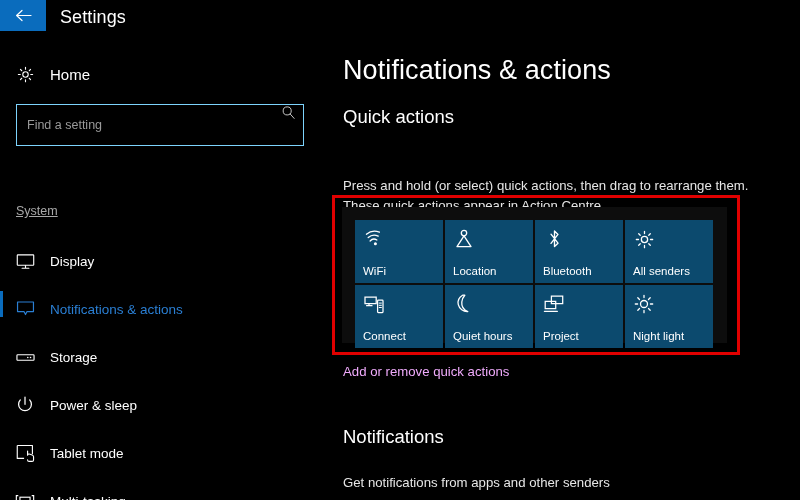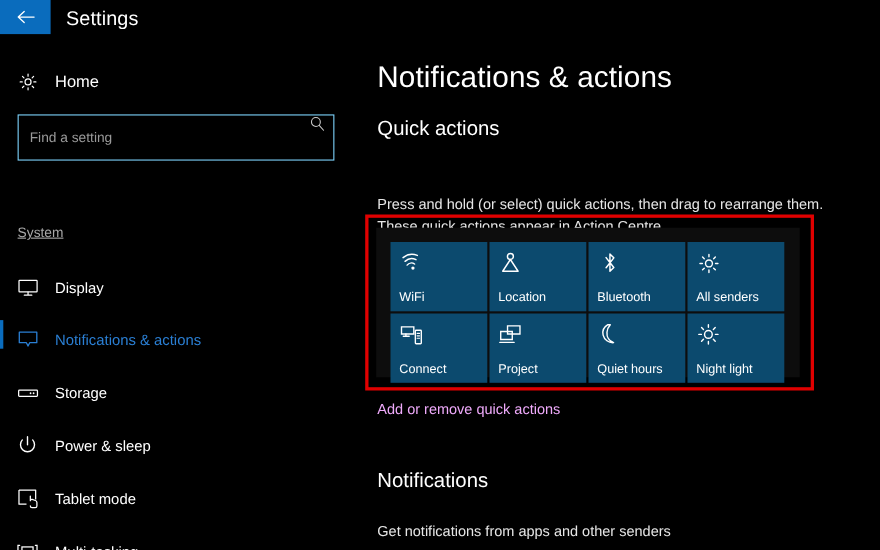--- a/index.html
+++ b/index.html
@@ -428,40 +428,40 @@
               <path d="M5 8.6v1.9M2.6 10.7h5.4" stroke="#ffffff" stroke-width="1.25" stroke-linecap="round"></path>
               <rect x="13.6" y="5.2" width="5.4" height="12.3" rx="0.7" stroke="#ffffff" stroke-width="1.25" fill="none"></rect>
               <path d="M15.2 8.1h2.2M15.2 10.3h2.2M15.2 12.5h2.2" stroke="#ffffff" stroke-width="1" stroke-linecap="round"></path>
             </svg>
           </span>
           <span class="t-lbl">Connect</span>
         </div>
 
         <div class="tile">
           <span class="t-ico">
+            <svg width="17" height="20" viewBox="0 0 17 20" fill="none">
+              <path d="M6.6 1.2C3.2 3.2 1.4 6.8 2.3 10.6c1 4.3 5.1 7.2 9.5 6.9-4-1.5-6.4-5.3-6-9.5.2-2.5 1.2-4.8 3-6.8z" stroke="#ffffff" stroke-width="1.3" fill="none" stroke-linejoin="round"></path>
+            </svg>
+          </span>
+          <span class="t-lbl">Quiet hours</span>
+        </div>
+
+        <div class="tile">
+          <span class="t-ico">
             <svg width="20" height="18" viewBox="0 0 20 18" fill="none">
               <path d="M7.4 1.2h11.3v7.4H7.4z" stroke="#ffffff" stroke-width="1.25" fill="none"></path>
               <path d="M1.2 6.4h10.5v7.2H1.2z" stroke="#ffffff" stroke-width="1.25" fill="none"></path>
               <path d="M0.4 16.3h13" stroke="#ffffff" stroke-width="1.25" stroke-linecap="round"></path>
             </svg>
           </span>
           <span class="t-lbl">Project</span>
         </div>
 
         <div class="tile">
           <span class="t-ico">
-            <svg width="17" height="20" viewBox="0 0 17 20" fill="none">
-              <path d="M6.6 1.2C3.2 3.2 1.4 6.8 2.3 10.6c1 4.3 5.1 7.2 9.5 6.9-4-1.5-6.4-5.3-6-9.5.2-2.5 1.2-4.8 3-6.8z" stroke="#ffffff" stroke-width="1.3" fill="none" stroke-linejoin="round"></path>
-            </svg>
-          </span>
-          <span class="t-lbl">Quiet hours</span>
-        </div>
-
-        <div class="tile">
-          <span class="t-ico">
             <svg width="20" height="20" viewBox="0 0 20 20" fill="none">
               <circle cx="10" cy="10" r="3.5" stroke="#ffffff" stroke-width="1.3" fill="none"></circle>
               <path d="M10 1.3v2.3M10 16.4v2.3M1.3 10h2.3M16.4 10h2.3M3.8 3.8l1.7 1.7M14.5 14.5l1.7 1.7M16.2 3.8l-1.7 1.7M5.5 14.5l-1.7 1.7" stroke="#ffffff" stroke-width="1.3" stroke-linecap="round"></path>
             </svg>
           </span>
           <span class="t-lbl">Night light</span>
         </div>
 
       </div>
     </div>

